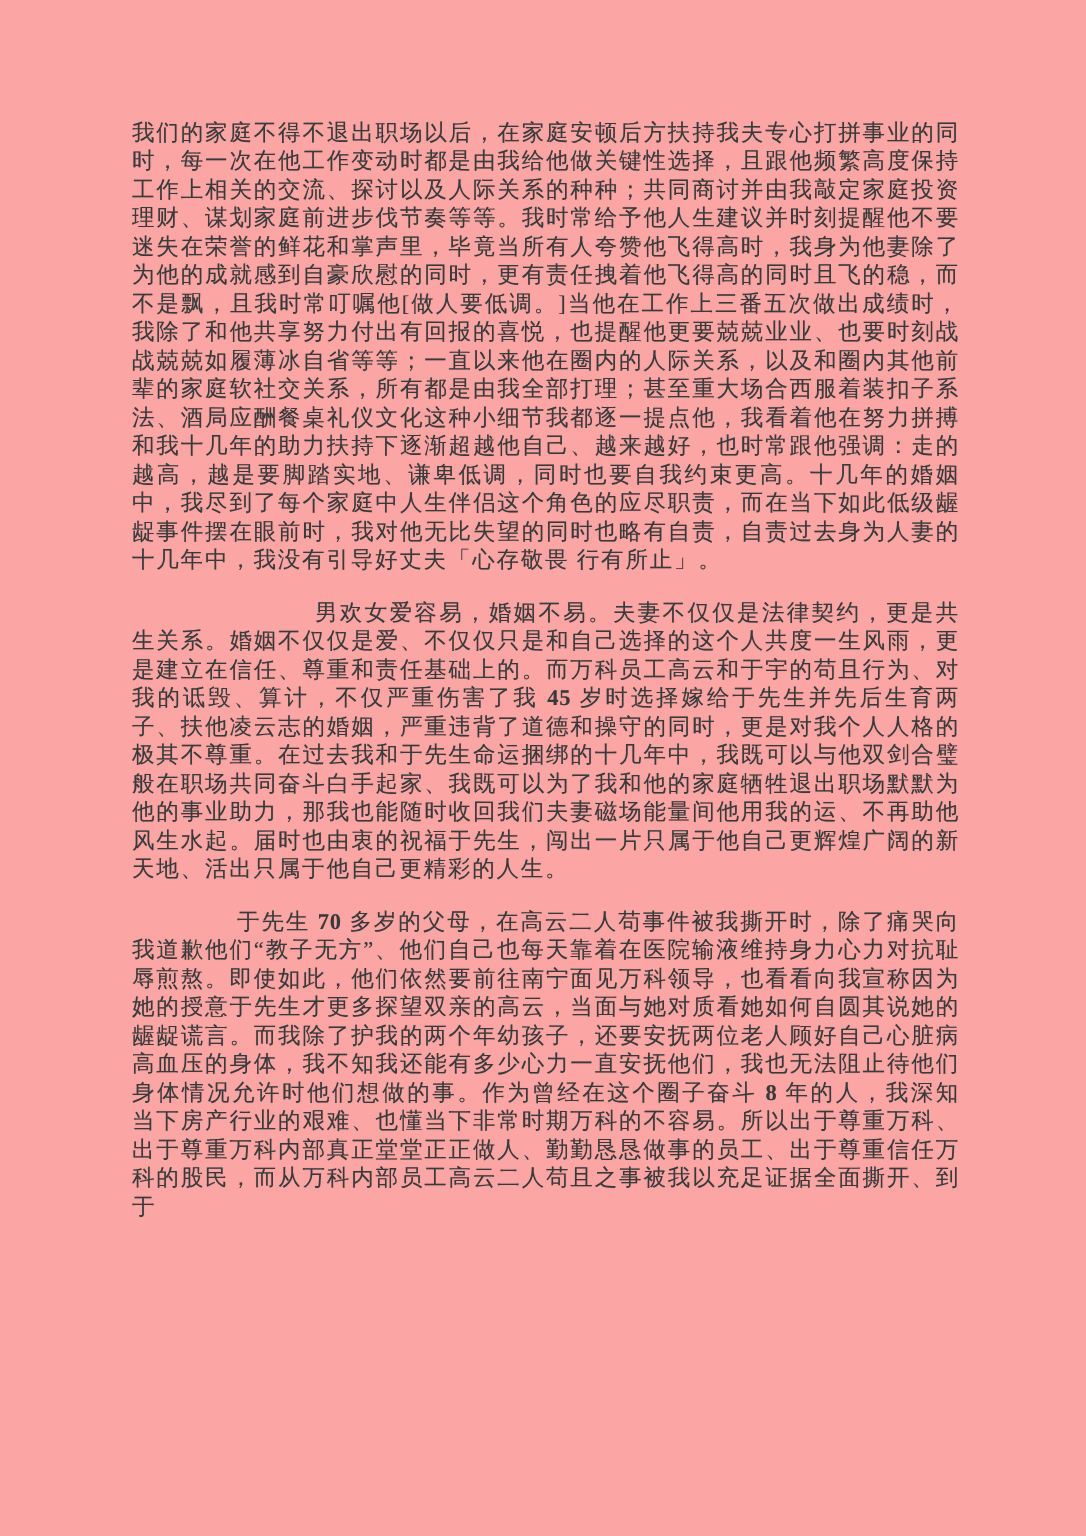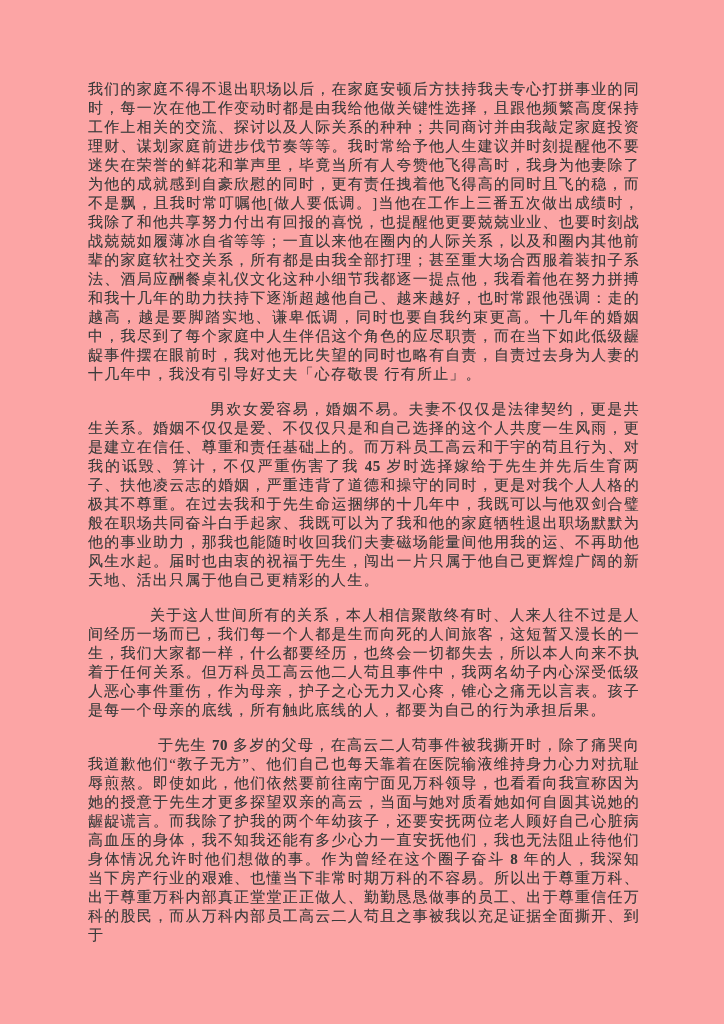--- a/index.html
+++ b/index.html
@@ -40,16 +40,15 @@
     letter-spacing: 0.5px;
   }
 </style>
 </head>
 <body>
 
 <div class="page">
   <div class="text-block">
     <p class="para i0">我们的家庭不得不退出职场以后，在家庭安顿后方扶持我夫专心打拼事业的同时，每一次在他工作变动时都是由我给他做关键性选择，且跟他频繁高度保持工作上相关的交流、探讨以及人际关系的种种；共同商讨并由我敲定家庭投资理财、谋划家庭前进步伐节奏等等。我时常给予他人生建议并时刻提醒他不要迷失在荣誉的鲜花和掌声里，毕竟当所有人夸赞他飞得高时，我身为他妻除了为他的成就感到自豪欣慰的同时，更有责任拽着他飞得高的同时且飞的稳，而不是飘，且我时常叮嘱他[做人要低调。]当他在工作上三番五次做出成绩时，我除了和他共享努力付出有回报的喜悦，也提醒他更要兢兢业业、也要时刻战战兢兢如履薄冰自省等等；一直以来他在圈内的人际关系，以及和圈内其他前辈的家庭软社交关系，所有都是由我全部打理；甚至重大场合西服着装扣子系法、酒局应酬餐桌礼仪文化这种小细节我都逐一提点他，我看着他在努力拼搏和我十几年的助力扶持下逐渐超越他自己、越来越好，也时常跟他强调：走的越高，越是要脚踏实地、谦卑低调，同时也要自我约束更高。十几年的婚姻中，我尽到了每个家庭中人生伴侣这个角色的应尽职责，而在当下如此低级龌龊事件摆在眼前时，我对他无比失望的同时也略有自责，自责过去身为人妻的十几年中，我没有引导好丈夫「心存敬畏 行有所止」。</p>
     <p class="para i1">男欢女爱容易，婚姻不易。夫妻不仅仅是法律契约，更是共生关系。婚姻不仅仅是爱、不仅仅只是和自己选择的这个人共度一生风雨，更是建立在信任、尊重和责任基础上的。而万科员工高云和于宇的苟且行为、对我的诋毁、算计，不仅严重伤害了我 <span class="num">45</span> 岁时选择嫁给于先生并先后生育两子、扶他凌云志的婚姻，严重违背了道德和操守的同时，更是对我个人人格的极其不尊重。在过去我和于先生命运捆绑的十几年中，我既可以与他双剑合璧般在职场共同奋斗白手起家、我既可以为了我和他的家庭牺牲退出职场默默为他的事业助力，那我也能随时收回我们夫妻磁场能量间他用我的运、不再助他风生水起。届时也由衷的祝福于先生，闯出一片只属于他自己更辉煌广阔的新天地、活出只属于他自己更精彩的人生。</p>
-    <p class="para i2">关于这人世间所有的关系，本人相信聚散终有时、人来人往不过是人间经历一场而已，我们每一个人都是生而向死的人间旅客，这短暂又漫长的一生，我们大家都一样，什么都要经历，也终会一切都失去，所以本人向来不执着于任何关系。但万科员工高云他二人苟且事件中，我两名幼子内心深受低级人恶心事件重伤，作为母亲，护子之心无力又心疼，锥心之痛无以言表。孩子是每一个母亲的底线，所有触此底线的人，都要为自己的行为承担后果。</p>
     <p class="para i3">于先生 <span class="num">70</span> 多岁的父母，在高云二人苟事件被我撕开时，除了痛哭向我道歉他们“教子无方”、他们自己也每天靠着在医院输液维持身力心力对抗耻辱煎熬。即使如此，他们依然要前往南宁面见万科领导，也看看向我宣称因为她的授意于先生才更多探望双亲的高云，当面与她对质看她如何自圆其说她的龌龊谎言。而我除了护我的两个年幼孩子，还要安抚两位老人顾好自己心脏病高血压的身体，我不知我还能有多少心力一直安抚他们，我也无法阻止待他们身体情况允许时他们想做的事。作为曾经在这个圈子奋斗 <span class="num">8</span> 年的人，我深知当下房产行业的艰难、也懂当下非常时期万科的不容易。所以出于尊重万科、出于尊重万科内部真正堂堂正正做人、勤勤恳恳做事的员工、出于尊重信任万科的股民，而从万科内部员工高云二人苟且之事被我以充足证据全面撕开、到于</p>
   </div>
 </div>
 
 </body></html>

